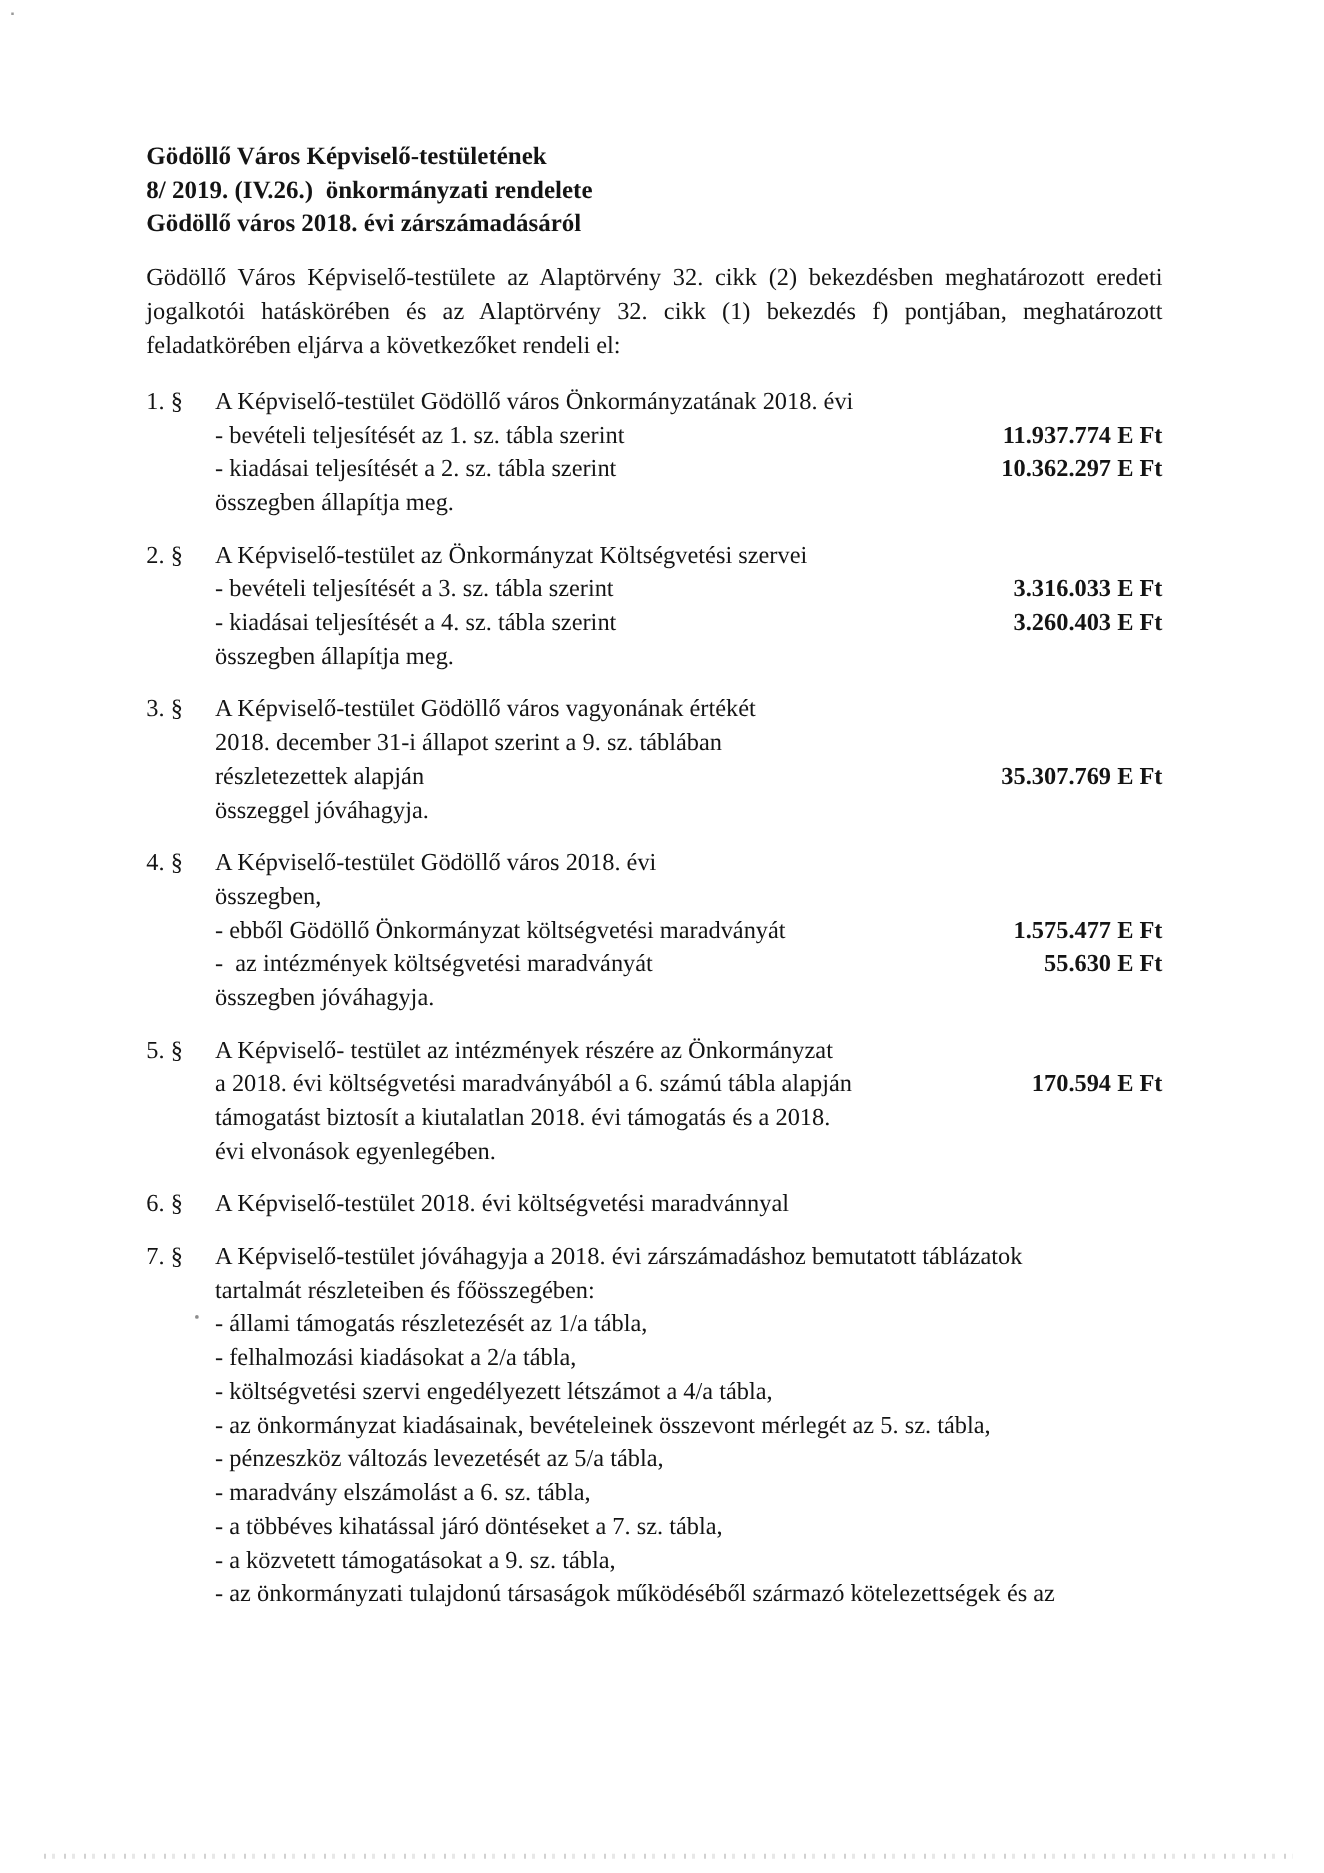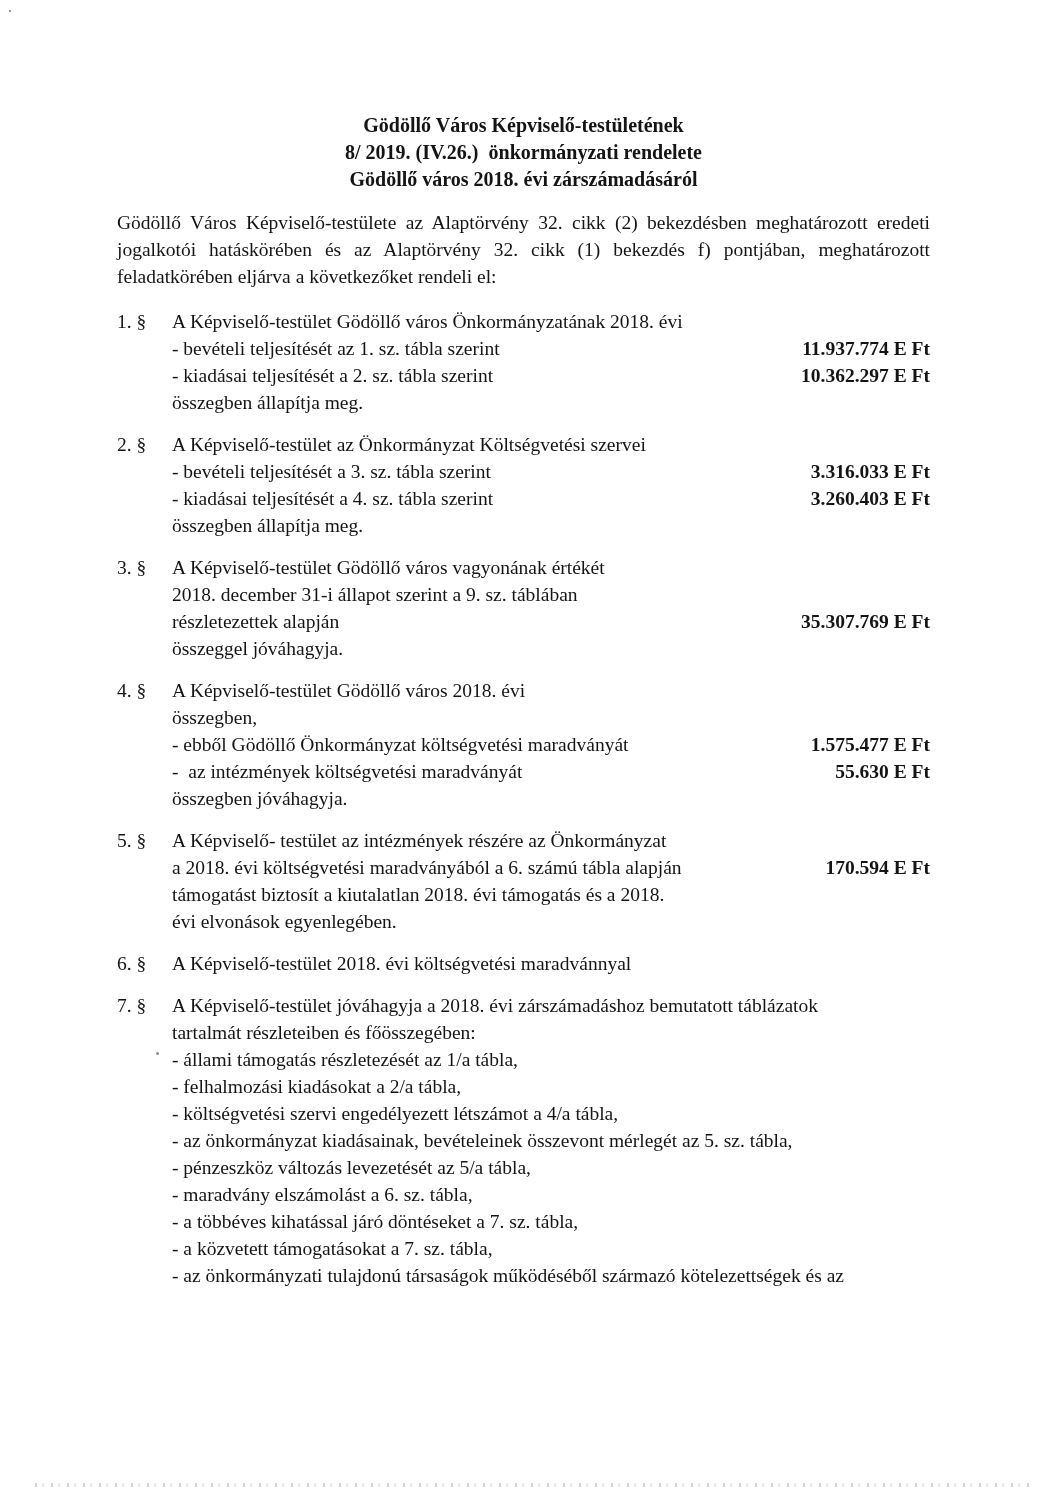--- a/index.html
+++ b/index.html
@@ -15,21 +15,21 @@
   }
   .content {
     position: absolute;
     left: 117px;
     top: 112px;
     width: 813px;
     font-size: 19.5px;
     line-height: 27px;
   }
   .title {
-    text-align: center;
+    text-align: left;
     font-weight: bold;
     font-size: 20px;
     line-height: 27px;
     margin-bottom: 16px;
   }
   .title div { white-space: pre-wrap; }
   .preamble {
     margin: 0 0 18px 0;
     text-align: justify;
   }
@@ -233,21 +233,21 @@
         <div class="row">
             <span class="t">- pénzeszköz változás levezetését az 5/a tábla,</span>
           </div>
         <div class="row">
             <span class="t">- maradvány elszámolást a 6. sz. tábla,</span>
           </div>
         <div class="row">
             <span class="t">- a többéves kihatással járó döntéseket a 7. sz. tábla,</span>
           </div>
         <div class="row">
-            <span class="t">- a közvetett támogatásokat a 7. sz. tábla,</span>
+            <span class="t">- a közvetett támogatásokat a 9. sz. tábla,</span>
           </div>
         <div class="row">
             <span class="t">- az önkormányzati tulajdonú társaságok működéséből származó kötelezettségek és az</span>
           </div>
       </div>
     </section>
 
   </div>
 
   <div class="dot-artifact"></div>

